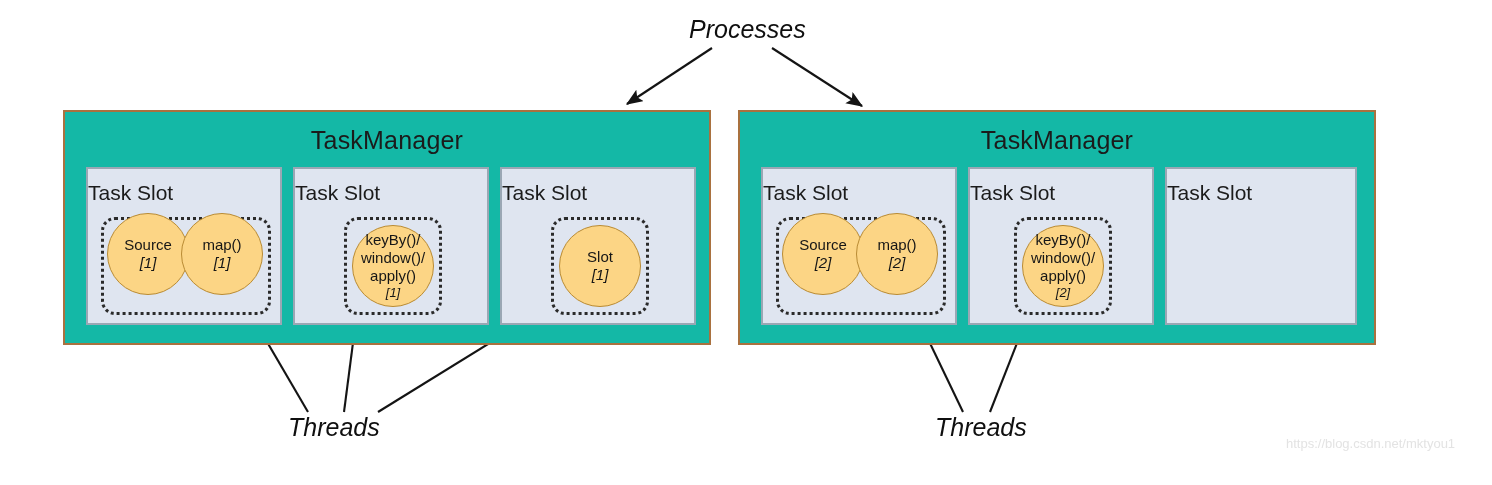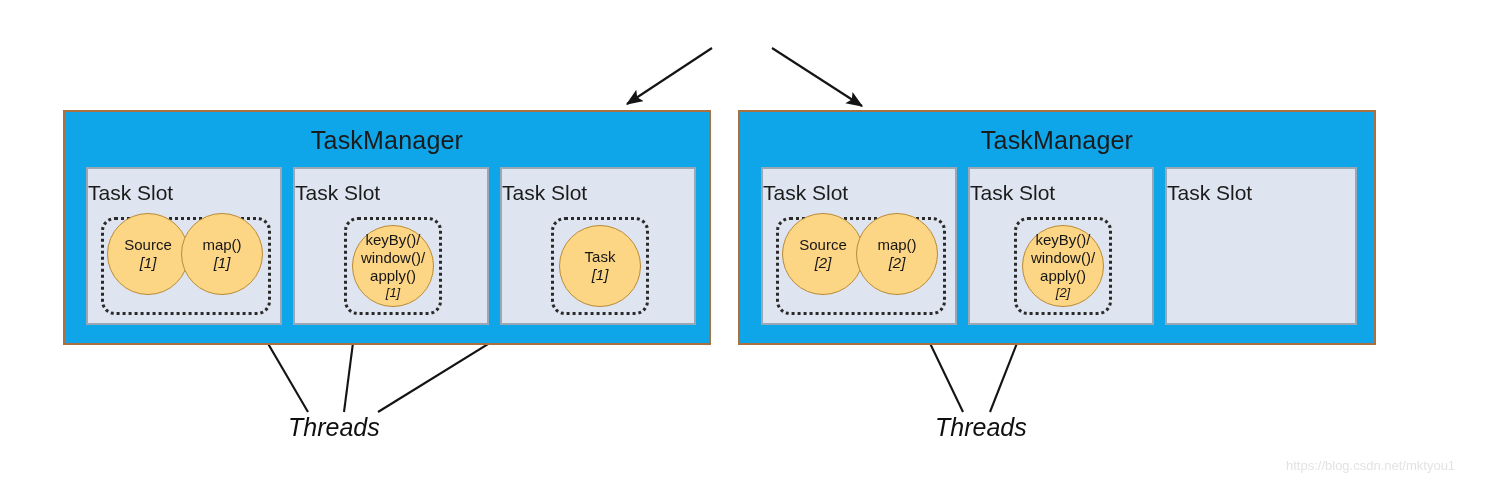--- a/index.html
+++ b/index.html
@@ -23,21 +23,21 @@
     top: 0;
     width: 1492px;
     height: 485px;
     pointer-events: none;
   }
 
   
   .taskmanager {
     position: absolute;
     box-sizing: border-box;
-    background: #0ea5e9;
+    background: #14b8a6;
     border: 2px solid #a9713f;
     padding: 0;
   }
   .tm-title {
     position: absolute;
     left: 0;
     right: 0;
     top: 14px;
     text-align: center;
     font-size: 25px;
@@ -125,20 +125,21 @@
     <line x1="772" y1="48" x2="862" y2="106" stroke="#141414" stroke-width="2.1" marker-end="url(#ah)"></line>
 
     <line x1="308" y1="412" x2="249" y2="311" stroke="#141414" stroke-width="2.1" marker-end="url(#ah)"></line>
     <line x1="344" y1="412" x2="357" y2="312" stroke="#141414" stroke-width="2.1" marker-end="url(#ah)"></line>
     <line x1="378" y1="412" x2="553" y2="304" stroke="#141414" stroke-width="2.1" marker-end="url(#ah)"></line>
 
     <line x1="963" y1="412" x2="915" y2="312" stroke="#141414" stroke-width="2.1" marker-end="url(#ah)"></line>
     <line x1="990" y1="412" x2="1030" y2="310" stroke="#141414" stroke-width="2.1" marker-end="url(#ah)"></line>
   </svg>
 
+  <div class="annot" style="left:689px; top:15px;">Processes</div>
 
   <div class="taskmanager" style="left:63px; top:110px; width:648px; height:235px;">
     <div class="tm-title">TaskManager</div>
 
     <div class="taskslot" style="left:21px; top:55px; width:196px; height:158px;">
       <div class="slot-title">Task Slot</div>
       <div class="chain" style="left:13px; top:48px; width:170px; height:98px;"></div>
       <div class="circle" style="left:19px; top:44px; width:82px; height:82px;">
         <span class="op-name">Source</span>
         <span class="op-idx">[1]</span>
@@ -157,21 +158,21 @@
         <span class="op-name">window()/</span>
         <span class="op-name">apply()</span>
         <span class="op-idx">[1]</span>
       </div>
     </div>
 
     <div class="taskslot" style="left:435px; top:55px; width:196px; height:158px;">
       <div class="slot-title">Task Slot</div>
       <div class="chain" style="left:49px; top:48px; width:98px; height:98px;"></div>
       <div class="circle" style="left:57px; top:56px; width:82px; height:82px;">
-        <span class="op-name">Task</span>
+        <span class="op-name">Slot</span>
         <span class="op-idx">[1]</span>
       </div>
     </div>
   </div>
 
   <div class="taskmanager" style="left:738px; top:110px; width:638px; height:235px;">
     <div class="tm-title">TaskManager</div>
 
     <div class="taskslot" style="left:21px; top:55px; width:196px; height:158px;">
       <div class="slot-title">Task Slot</div>
@@ -199,15 +200,15 @@
 
     <div class="taskslot" style="left:425px; top:55px; width:192px; height:158px;">
       <div class="slot-title">Task Slot</div>
     </div>
   </div>
 
   <div class="annot" style="left:288px; top:413px;">Threads</div>
 
   <div class="annot" style="left:935px; top:413px;">Threads</div>
 
-  <div class="watermark" style="left:1286px; top:458px;">https://blog.csdn.net/mktyou1</div>
+  <div class="watermark" style="left:1286px; top:436px;">https://blog.csdn.net/mktyou1</div>
 
 </div>
 
 </body></html>

